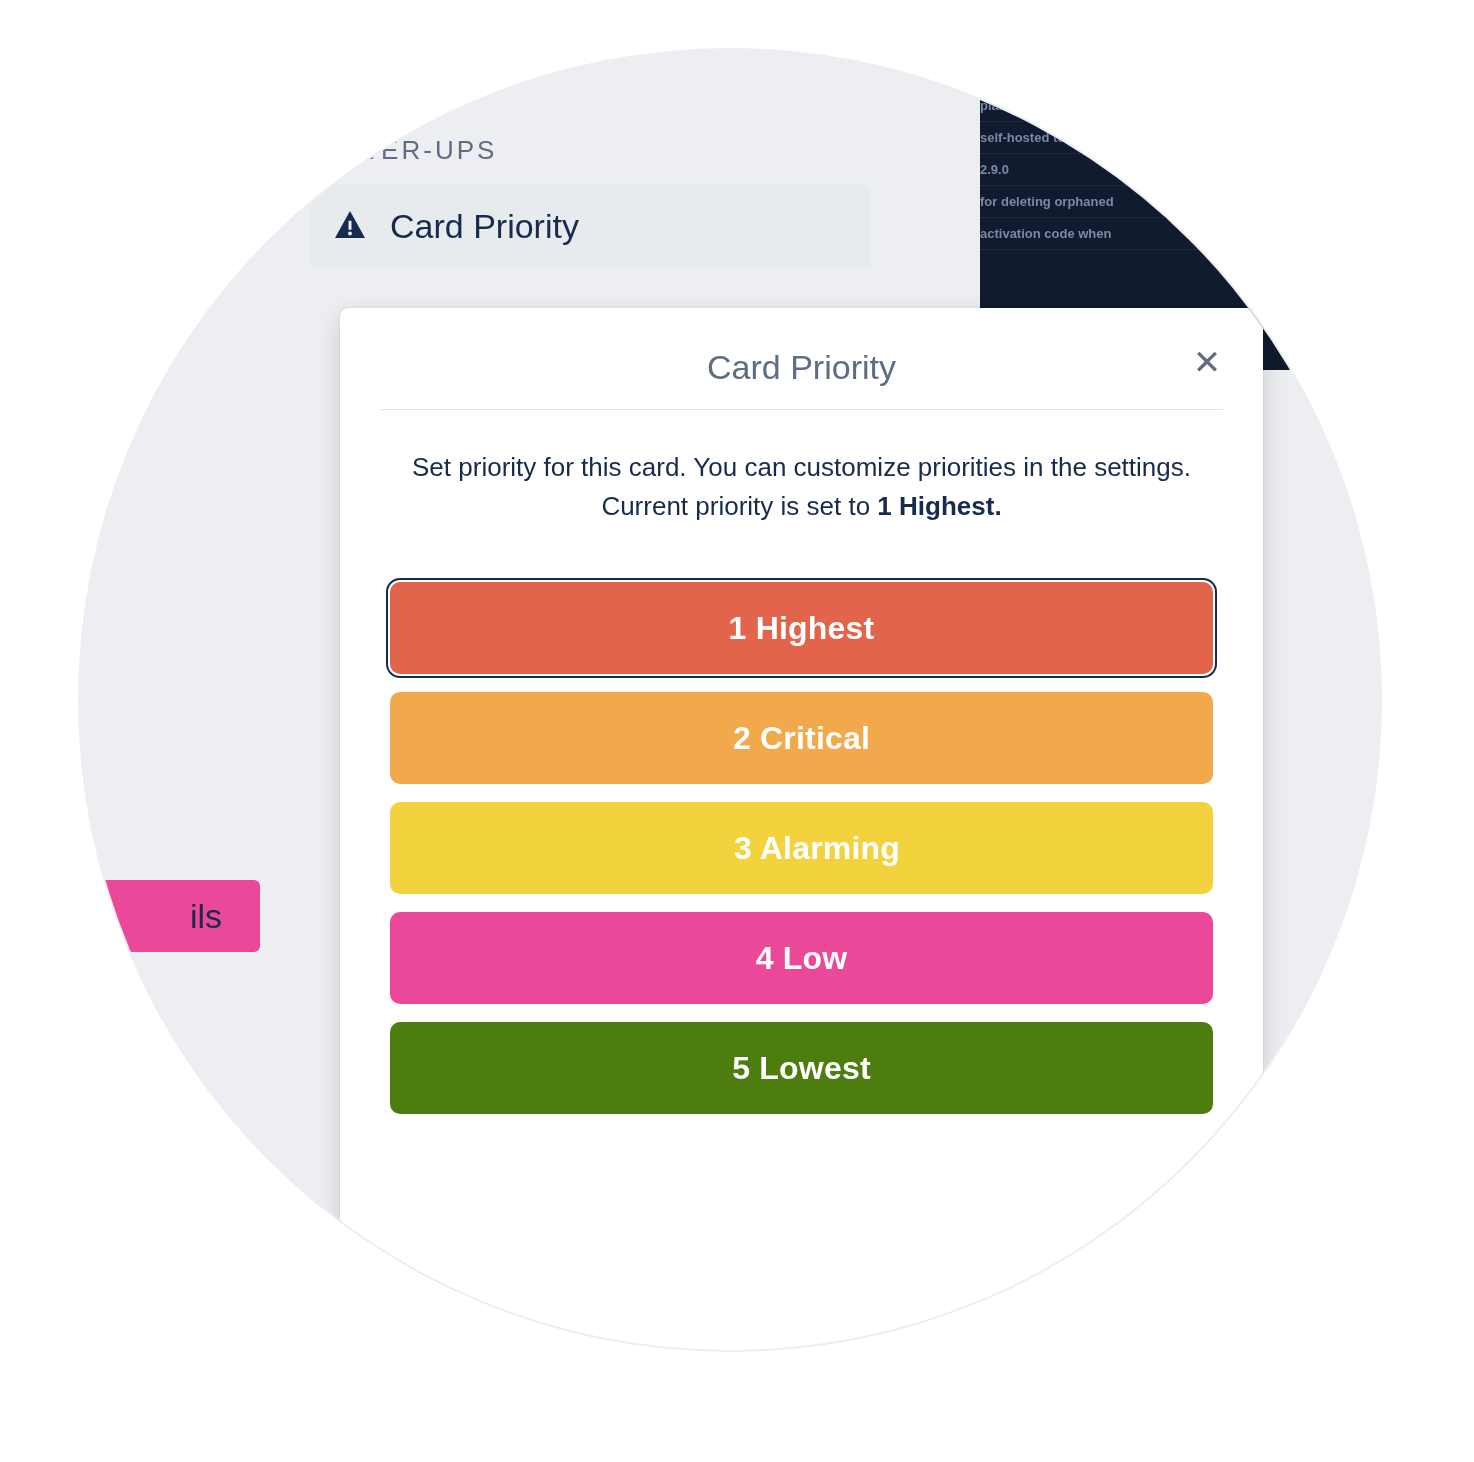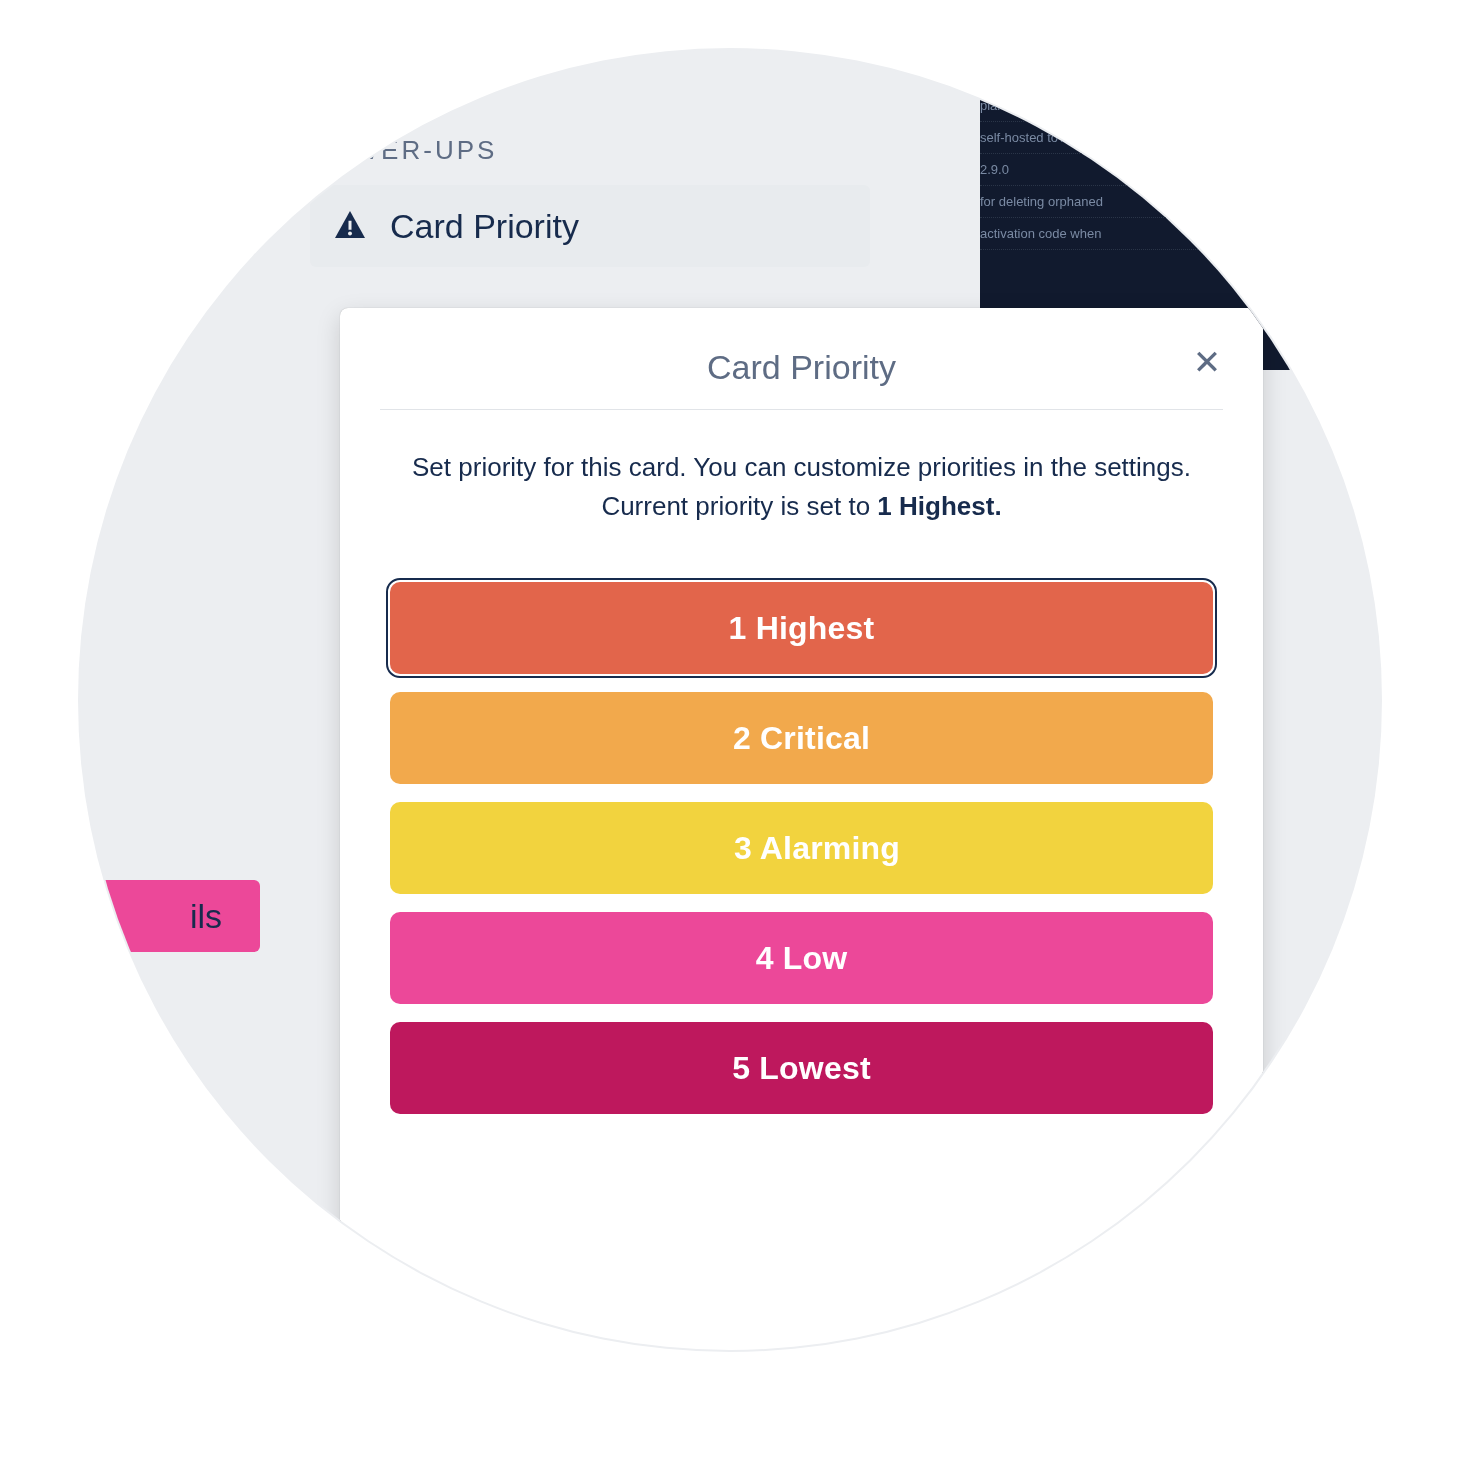--- a/index.html
+++ b/index.html
@@ -39,20 +39,21 @@
       right: 0;
       width: 400px;
       height: 320px;
       background: #111a2e;
       color: #7a8aa3;
       font-size: 13px;
       padding: 40px 40px 0 0;
     }
     .bg-list {
       list-style: none;
+      font-weight: bold;
     }
     .bg-list li {
       display: flex;
       justify-content: space-between;
       padding: 8px 0;
       border-bottom: 1px dotted #2a3548;
     }
     .bg-list .timebar {
       color: #4a5a78;
       font-size: 11px;
@@ -228,18 +229,18 @@
         </button>
       </div>
       <div class="popup-description">
         <span>Set priority for this card. You can customize priorities in the settings. Current priority is set to </span><span class="current">1 Highest.</span>
       </div>
       <div class="priority-list">
           <button class="priority-btn selected" style="background: rgb(226, 101, 75); margin-top: 16px;">1 Highest</button>
           <button class="priority-btn" style="background: rgb(242, 169, 76);">2 Critical</button>
           <button class="priority-btn" style="background: rgb(242, 211, 62); padding-left: 31px;">3 Alarming</button>
           <button class="priority-btn" style="background: #ec4899;">4 Low</button>
-          <button class="priority-btn" style="background: #be185d;">5 Lowest</button>
+          <button class="priority-btn" style="background: #4d7c0f;">5 Lowest</button>
         </div>
     </div>
 
   </div>
 </div>
 
 </body></html>

